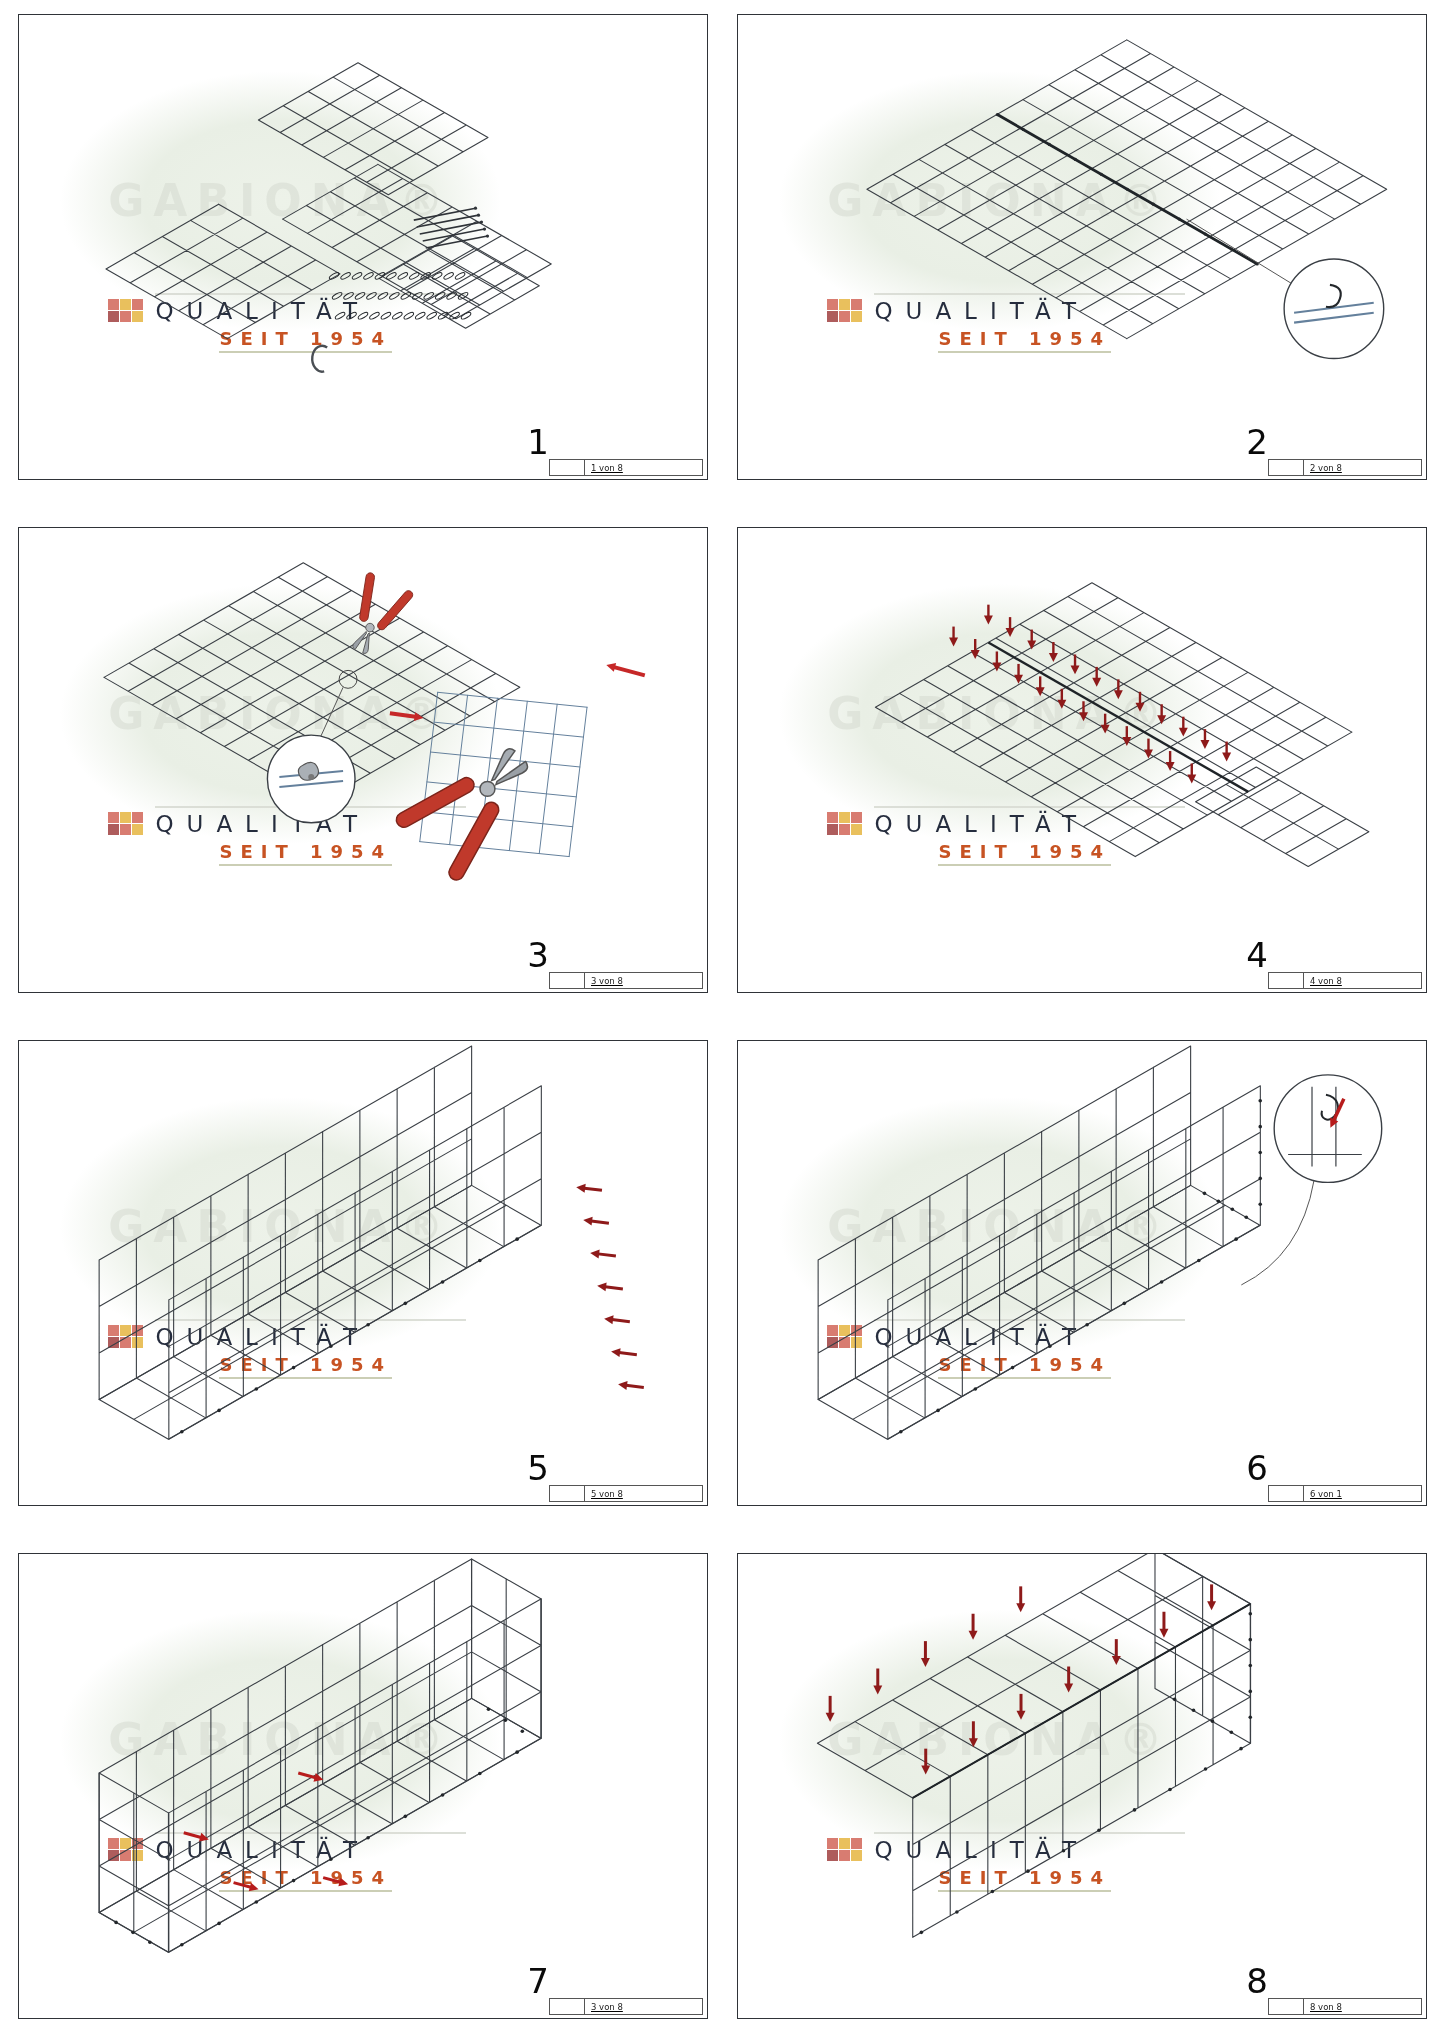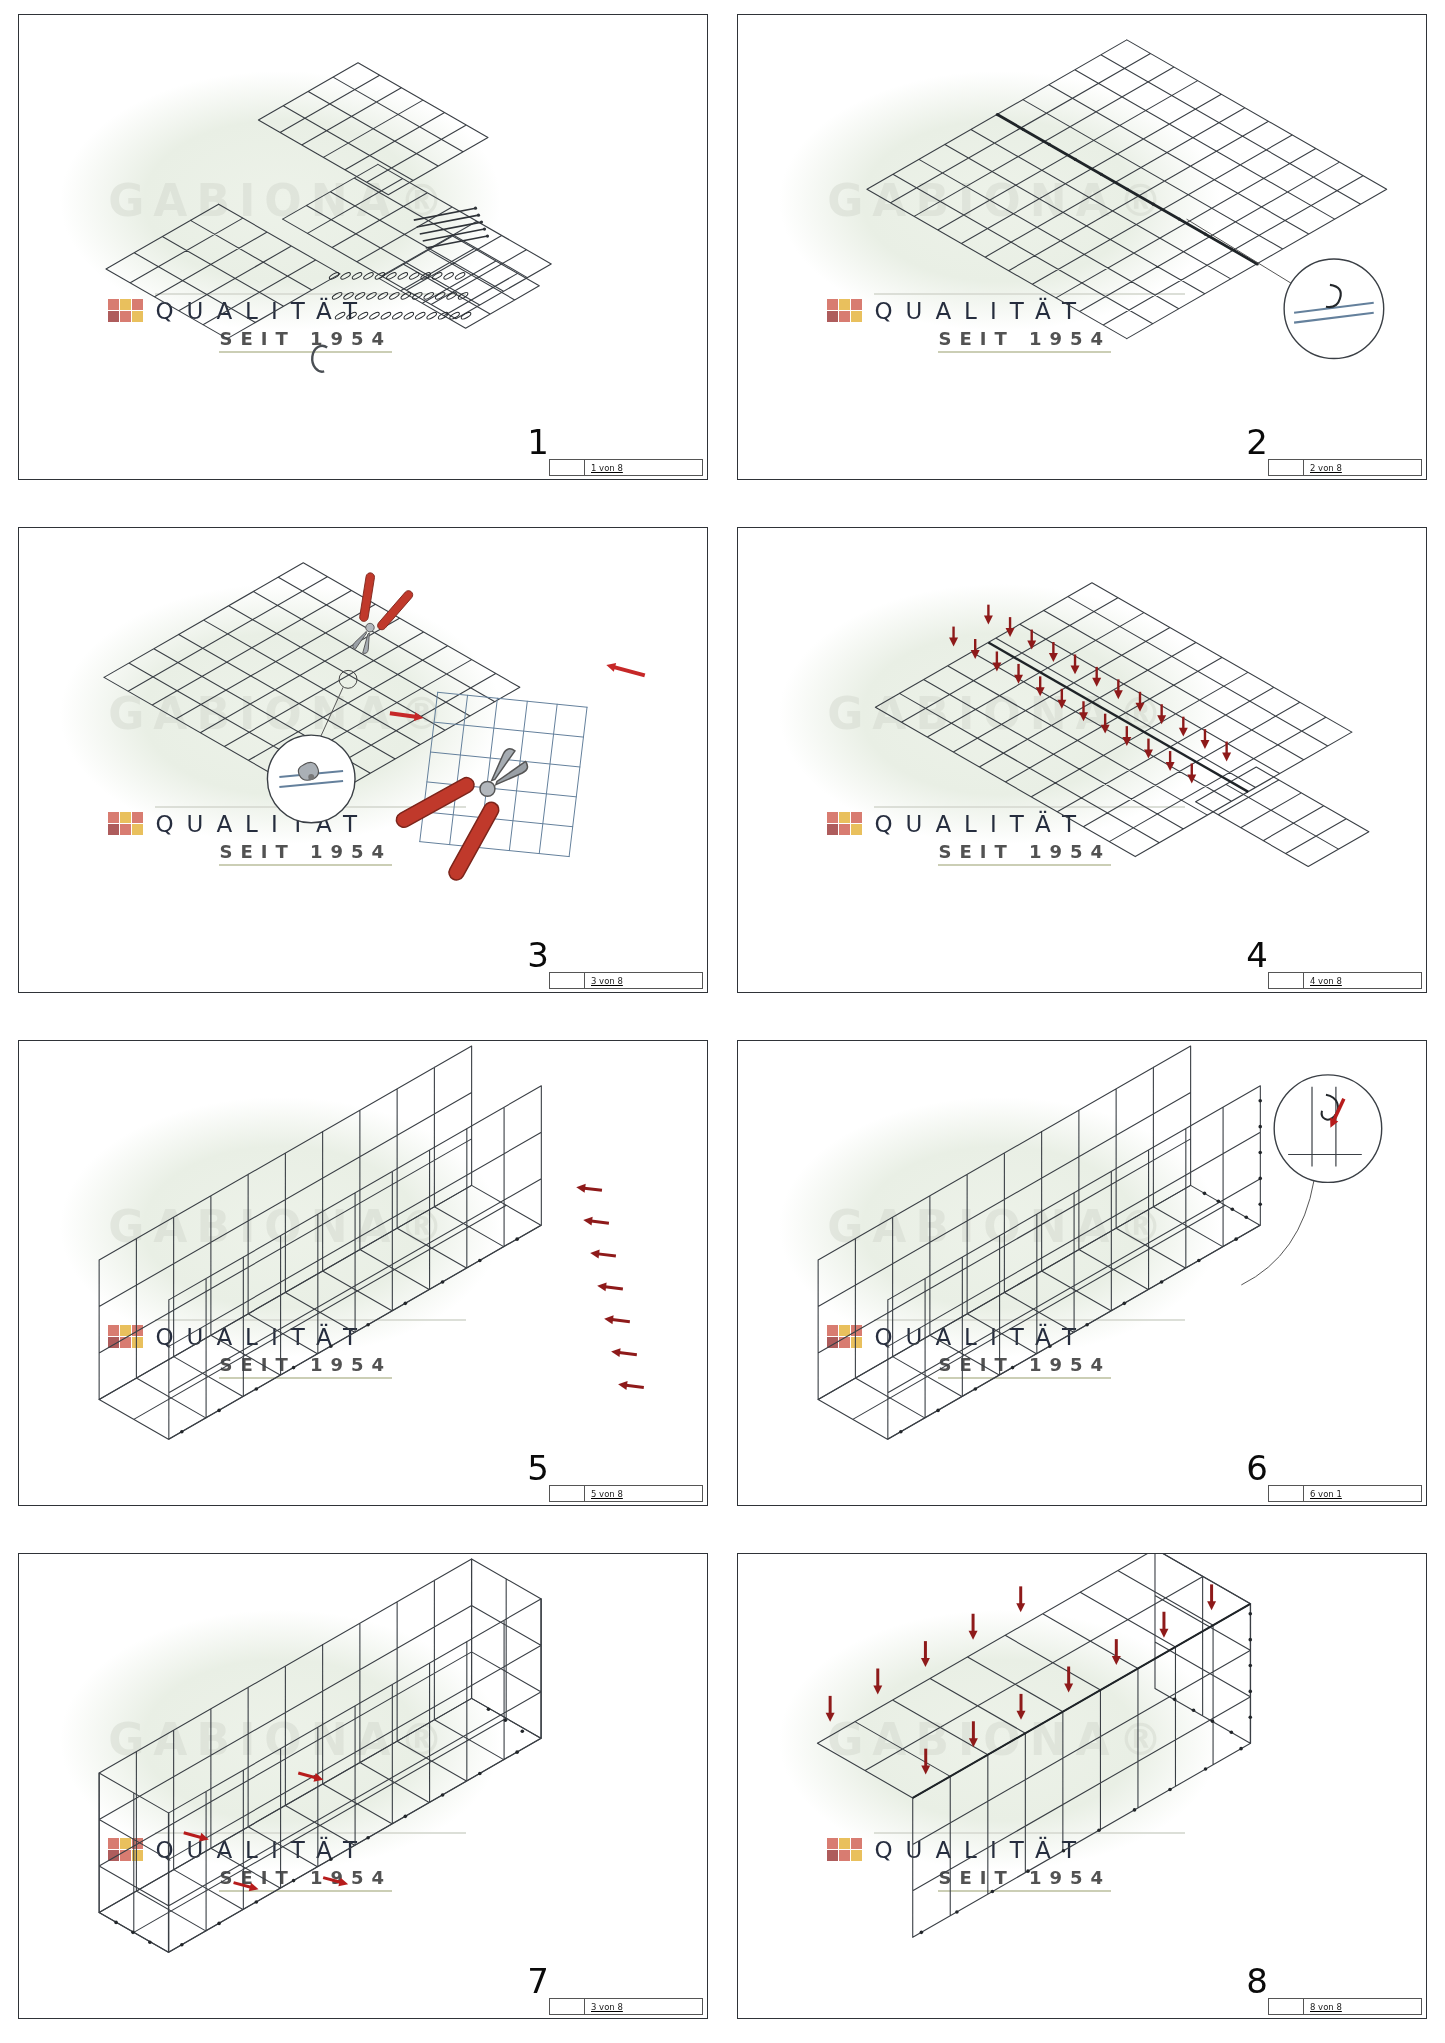--- a/index.html
+++ b/index.html
@@ -11,21 +11,21 @@
         background:radial-gradient(closest-side,#edf2e9 0%,#e9efe5 62%,rgba(234,240,230,0) 100%);
         display:flex;align-items:center;justify-content:center;pointer-events:none;}
   .wm-brand{font-size:44px;letter-spacing:9px;color:#d6dbd1;opacity:.55;font-weight:bold;white-space:nowrap;}
   .wm-bottom{position:absolute;left:13%;top:60%;width:52%;opacity:.9;display:flex;gap:12px;pointer-events:none;}
   .wm-logo{display:grid;grid-template-columns:repeat(3,11px);grid-auto-rows:11px;gap:1px;margin-top:6px;opacity:.8;}
   .wm-logo span{display:block;}
   .c1{background:#c84a3a;} .c2{background:#e0a81f;} .c3{background:#8f1d1d;}
   .wm-text{flex:1;}
   .wm-rule{height:2px;background:#d9dcd4;margin-bottom:3px;}
   .wm-q{font-size:23px;letter-spacing:13px;color:#0f172a;white-space:nowrap;}
-  .wm-s{font-size:18px;letter-spacing:8px;color:#404040;font-weight:bold;display:inline-block;
+  .wm-s{font-size:18px;letter-spacing:8px;color:#c2410c;font-weight:bold;display:inline-block;
         border-bottom:2px solid #c6c9ad;padding-bottom:2px;margin-top:4px;margin-left:64px;white-space:nowrap;}
   svg.drawing{position:absolute;inset:0;width:100%;height:100%;}
   .step-number{position:absolute;right:158px;bottom:20px;font-size:34px;line-height:1;color:#0a0a0a;}
   .title-block{position:absolute;right:4px;bottom:3px;width:152px;height:15px;border:1px solid #555;
         background:#fff;display:flex;align-items:stretch;text-decoration:underline;}
   .tb-a{width:34px;border-right:1px solid #555;}
   .tb-page{flex:1;font-size:8.5px;color:#222;display:flex;align-items:center;padding-left:6px;white-space:nowrap;}
 </style>
 </head>
 <body>

